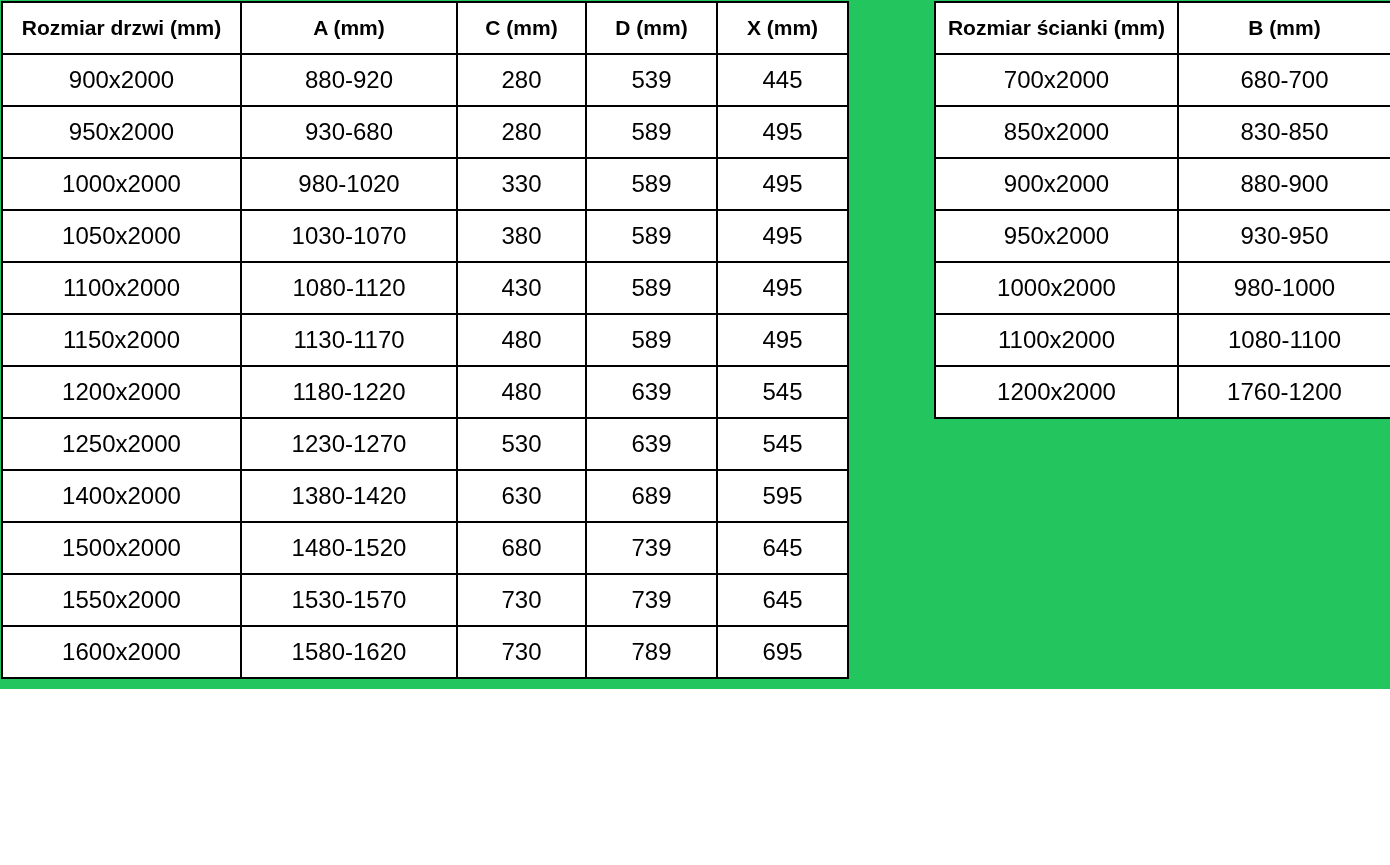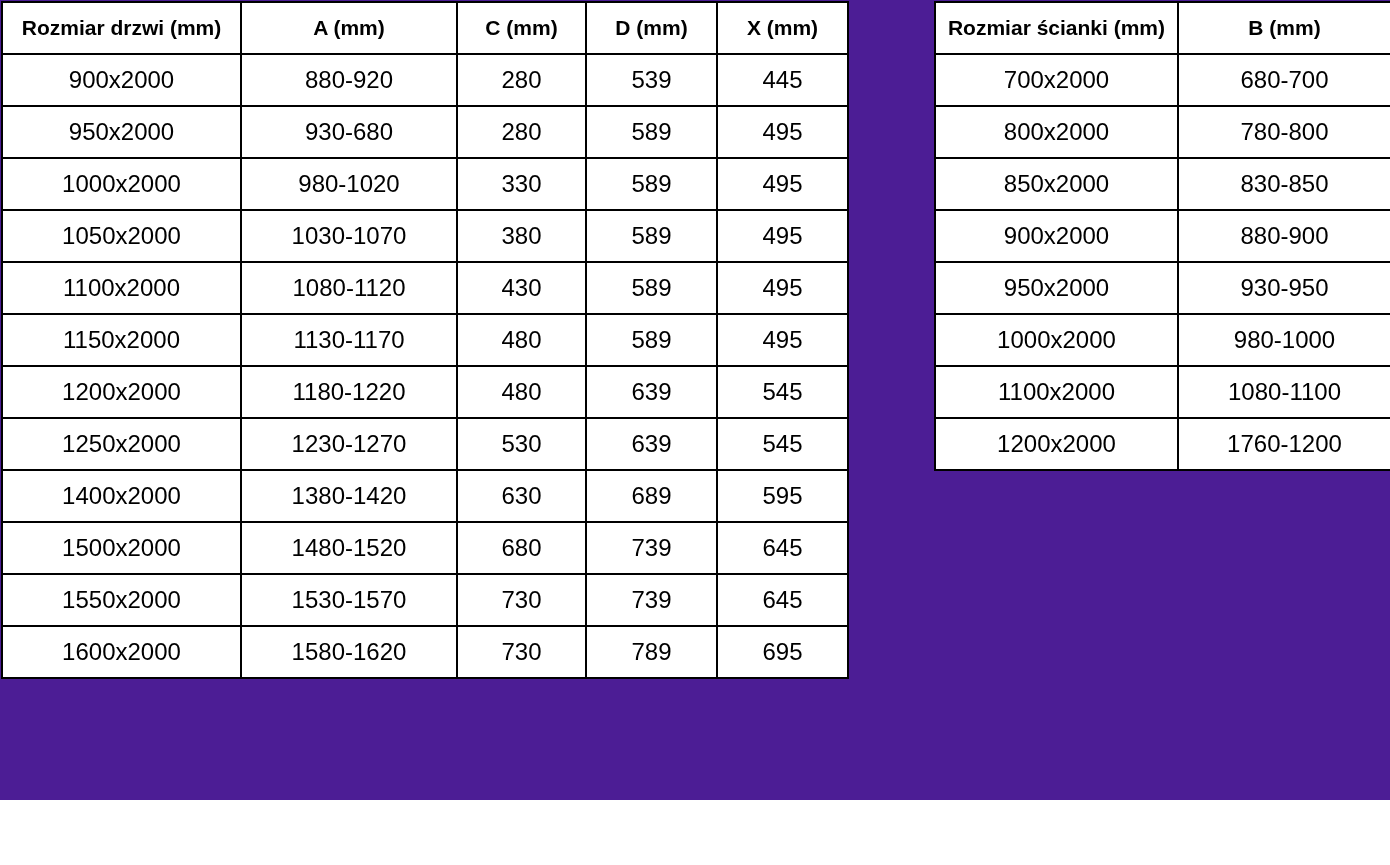--- a/index.html
+++ b/index.html
@@ -4,22 +4,22 @@
 <style>
   html, body {
     margin: 0;
     padding: 0;
     background: #ffffff;
     font-family: "Liberation Sans", sans-serif;
   }
   .page {
     position: relative;
     width: 1390px;
-    height: 800px;
-    background: #4c1d95;
+    height: 689px;
+    background: #22c55e;
     overflow: hidden;
   }
   table.size-table {
     position: absolute;
     border-collapse: collapse;
     table-layout: fixed;
     background: #ffffff;
   }
   #doors-table {
     left: 1px;
@@ -171,24 +171,20 @@
           <th>Rozmiar ścianki (mm)</th>
           <th>B (mm)</th>
         </tr>
     </thead>
     <tbody>
         <tr>
           <td>700x2000</td>
           <td>680-700</td>
         </tr>
         <tr>
-          <td>800x2000</td>
-          <td>780-800</td>
-        </tr>
-        <tr>
           <td>850x2000</td>
           <td>830-850</td>
         </tr>
         <tr>
           <td>900x2000</td>
           <td>880-900</td>
         </tr>
         <tr>
           <td>950x2000</td>
           <td>930-950</td>

